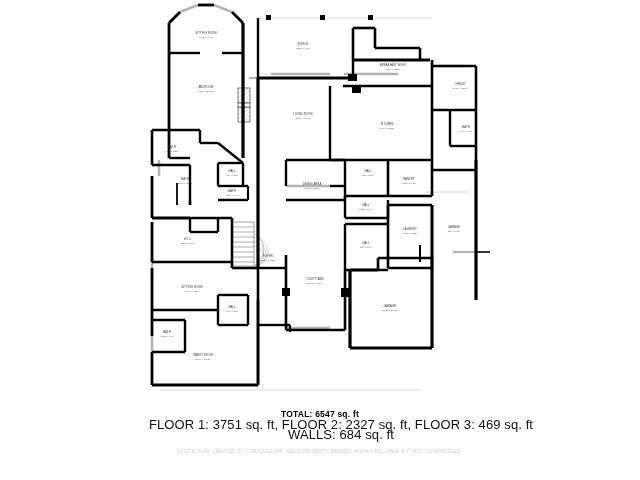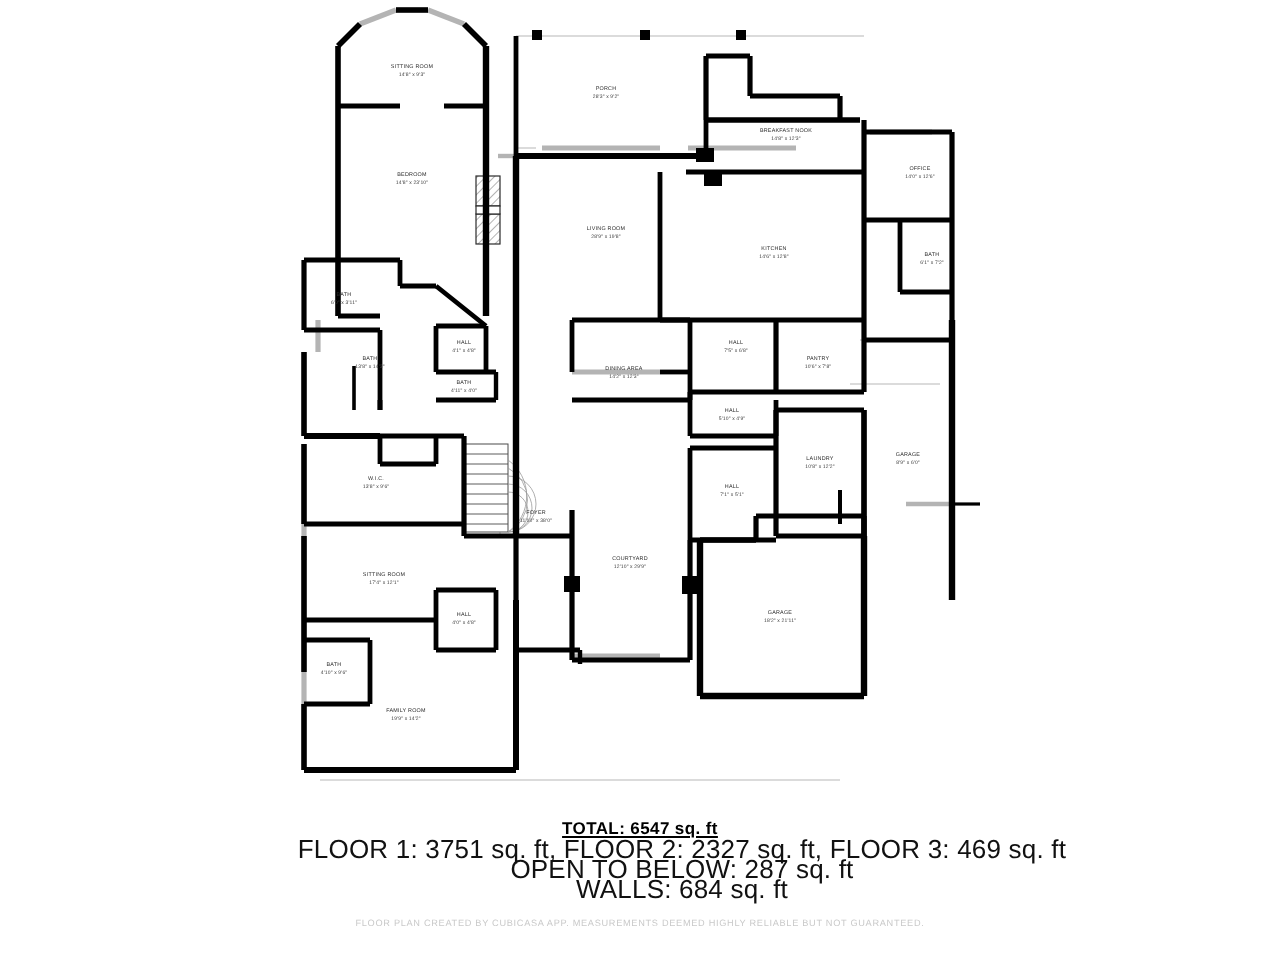--- a/index.html
+++ b/index.html
@@ -60,21 +60,20 @@
     top: 405px;
     width: 640px;
     text-align: center;
   }
   #summary-total {
     font-size: 8.5px;
     font-weight: bold;
     color: #000000;
     letter-spacing: 0.2px;
     margin: 4px 0 1px 0;
-    text-decoration: underline;
   }
   .summary-line {
     font-size: 13px;
     color: #111111;
     letter-spacing: 0.1px;
     line-height: 10px;
     padding-left: 42px;
   }
   #plan-footnote {
     margin-top: 9px;
@@ -386,18 +385,17 @@
           <text class="room-dim" x="203" y="360">19'9" x 14'2"</text>
         </g>
       </g>
 
     </svg>
   </div>
 
   <div id="summary-block">
     <div id="summary-total">TOTAL: 6547 sq. ft</div>
     <div class="summary-line">FLOOR 1: 3751 sq. ft, FLOOR 2: 2327 sq. ft, FLOOR 3: 469 sq. ft</div>
-    <div class="summary-line">OPEN TO BELOW: 287 sq. ft</div>
     <div class="summary-line">WALLS: 684 sq. ft</div>
     <div id="plan-footnote">FLOOR PLAN CREATED BY CUBICASA APP. MEASUREMENTS DEEMED HIGHLY RELIABLE BUT NOT GUARANTEED.</div>
   </div>
 
 </div>
 
 </body></html>

